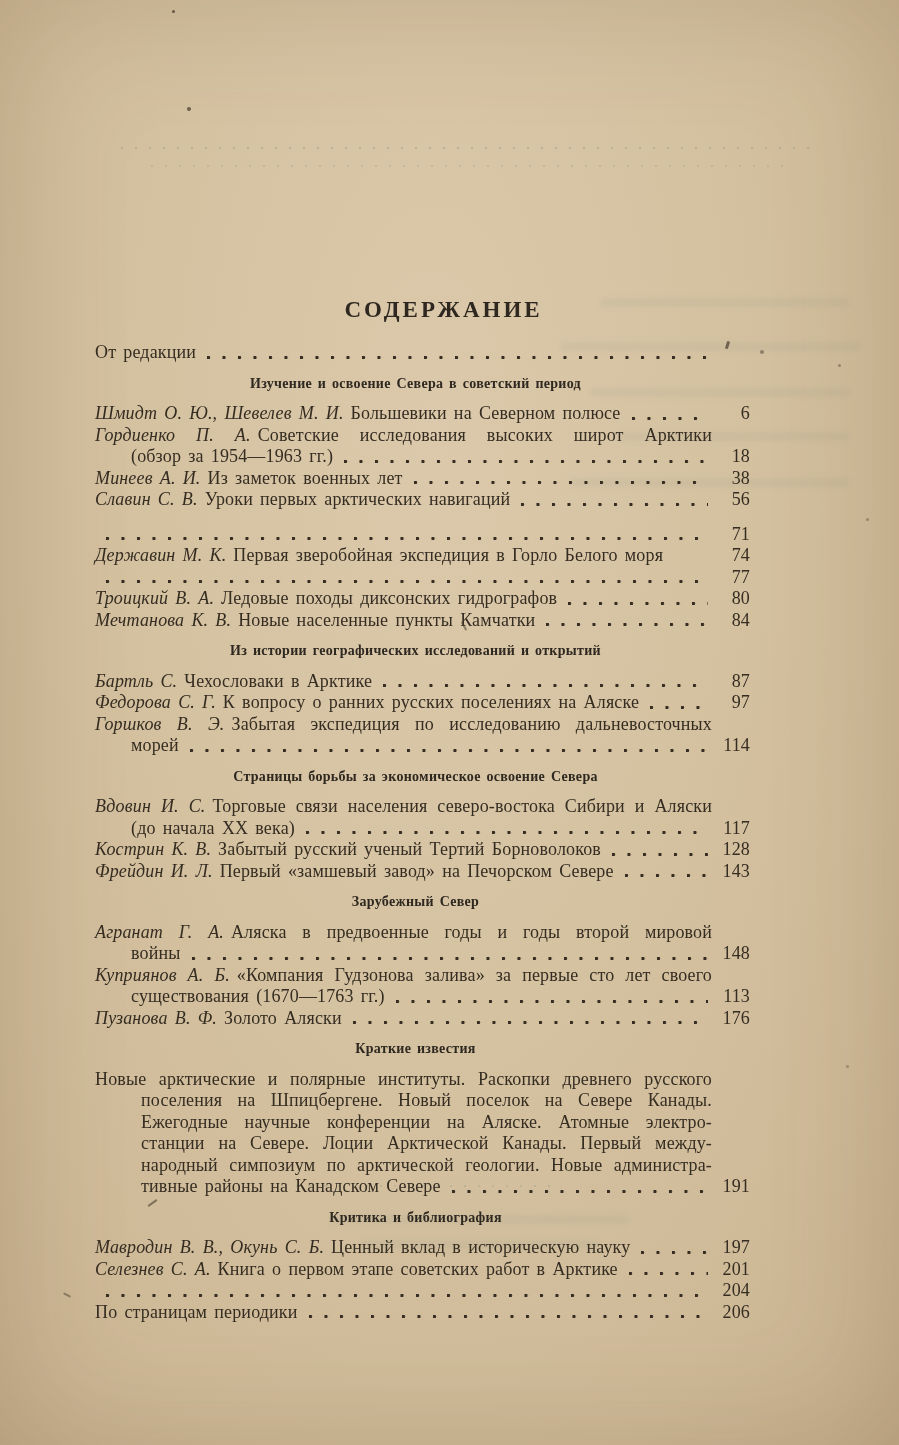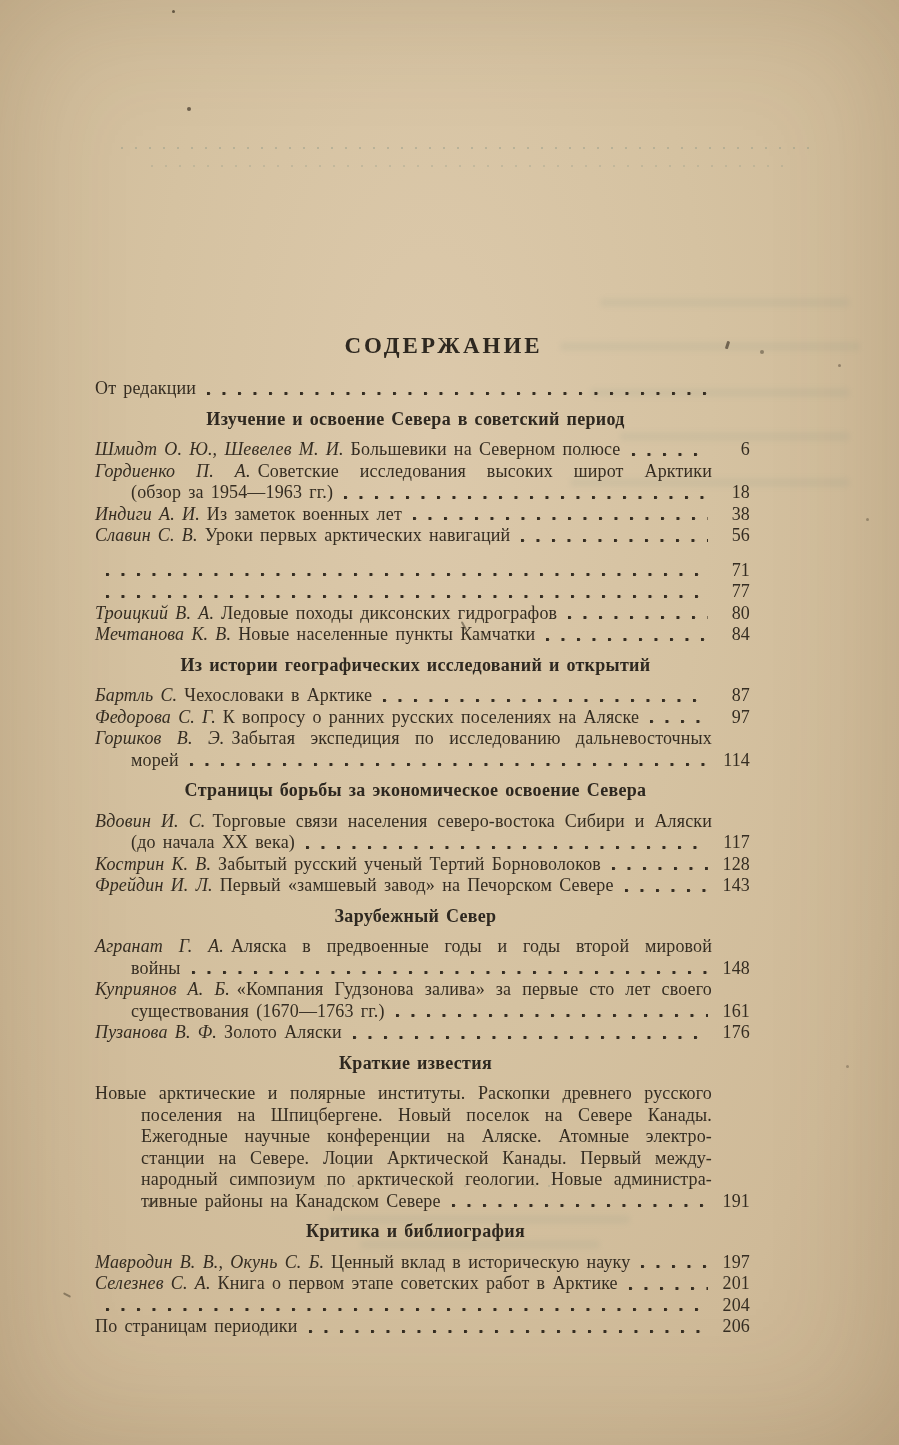--- a/index.html
+++ b/index.html
@@ -10,21 +10,21 @@
   }
   html,body{margin:0;padding:0;}
   body{width:899px;height:1445px;overflow:hidden;}
   .page{
     position:relative;width:899px;height:1445px;overflow:hidden;
     background:radial-gradient(ellipse at 48% 30%, #dcc9ab 0%, #d5c2a1 42%, #cfba98 76%, #c7b08e 100%);
     font-family:"Liberation Serif","DejaVu Serif",serif;
     color:var(--ink);
   }
   .vignette{position:absolute;inset:0;box-shadow:inset 0 0 130px rgba(96,68,36,.20);pointer-events:none;z-index:5;}
-  .content{position:absolute;left:95px;top:297px;width:var(--rowW);z-index:2;margin-top:36px;}
+  .content{position:absolute;left:95px;top:297px;width:var(--rowW);z-index:2;}
 
   .title{
     font-weight:bold;font-size:23px;letter-spacing:3px;line-height:26px;
     text-align:center;width:var(--measure);position:relative;left:40px;
     color:#2e2820;word-spacing:2px;
   }
 
   .row{
     position:relative;display:flex;align-items:flex-end;
     min-height:21.5px;line-height:21.5px;font-size:18px;
@@ -44,21 +44,21 @@
     margin:0 2px 3px 10px;
     background-image:radial-gradient(circle at 2.5px 2.5px, var(--ink) 1.55px, rgba(53,45,34,0) 1.95px);
     background-size:15.5px 6px;background-repeat:repeat-x;
   }
   .sp{flex:1 1 auto;}
   .pg{flex:0 0 40px;text-align:right;white-space:nowrap;}
   .pg-empty{flex:0 0 36px;}
 
   .preamble{margin-top:19px;}
   .heading{
-    font-weight:bold;font-size:18px;line-height:21.5px;
+    font-weight:bold;font-size:14px;line-height:21.5px;
     text-align:center;width:var(--measure);position:relative;left:12px;
     margin:9px 0 9px;color:#2e2820;word-spacing:2px;letter-spacing:.3px;
   }
   .section.no-heading{margin-top:13px;}
 
   
   .speck{position:absolute;background:#493f30;border-radius:50%;z-index:3;}
   .tick{position:absolute;background:#493f30;border-radius:1px;z-index:3;}
   .ghost{position:absolute;background:#8e9a86;filter:blur(2.5px);opacity:.12;height:9px;border-radius:4px;z-index:1;}
   .ghostdots{
@@ -113,36 +113,41 @@
           </div>
           <div class="row just">
             <span class="line"><span class="it">Гордиенко П. А.</span><span class="t">Советские исследования высоких широт Арктики</span></span>
           </div>
           <div class="row indent">
             <span class="line"><span class="t">(обзор за 1954—1963 гг.)</span></span>
             <span class="dots"></span>
             <span class="pg">18</span>
           </div>
           <div class="row">
-            <span class="line"><span class="it">Индиги А. И.</span><span class="t">Из заметок военных лет</span></span>
+            <span class="line"><span class="it">Минеев А. И.</span><span class="t">Из заметок военных лет</span></span>
             <span class="dots"></span>
             <span class="pg">38</span>
           </div>
           <div class="row">
             <span class="line"><span class="it">Славин С. В.</span><span class="t">Уроки первых арктических навигаций</span></span>
             <span class="dots"></span>
             <span class="pg">56</span>
           </div>
         </div>
         <div class="section no-heading">
           <div class="row">
             <span class="dots"></span>
             <span class="pg">71</span>
           </div>
           <div class="row">
+            <span class="line"><span class="it">Державин М. К.</span><span class="t">Первая зверобойная экспедиция в Горло Белого моря</span></span>
+            <span class="sp"></span>
+            <span class="pg">74</span>
+          </div>
+          <div class="row">
             <span class="dots"></span>
             <span class="pg">77</span>
           </div>
           <div class="row">
             <span class="line"><span class="it">Троицкий В. А.</span><span class="t">Ледовые походы диксонских гидрографов</span></span>
             <span class="dots"></span>
             <span class="pg">80</span>
           </div>
           <div class="row">
             <span class="line"><span class="it">Мечтанова К. В.</span><span class="t">Новые населенные пункты Камчатки</span></span>
@@ -201,21 +206,21 @@
             <span class="line"><span class="t">войны</span></span>
             <span class="dots"></span>
             <span class="pg">148</span>
           </div>
           <div class="row just">
             <span class="line"><span class="it">Куприянов А. Б.</span><span class="t">«Компания Гудзонова залива» за первые сто лет своего</span></span>
           </div>
           <div class="row indent">
             <span class="line"><span class="t">существования (1670—1763 гг.)</span></span>
             <span class="dots"></span>
-            <span class="pg">161</span>
+            <span class="pg">113</span>
           </div>
           <div class="row">
             <span class="line"><span class="it">Пузанова В. Ф.</span><span class="t">Золото Аляски</span></span>
             <span class="dots"></span>
             <span class="pg">176</span>
           </div>
         </div>
         <div class="section">
           <div class="heading">Краткие известия</div>
           <div class="row just">

